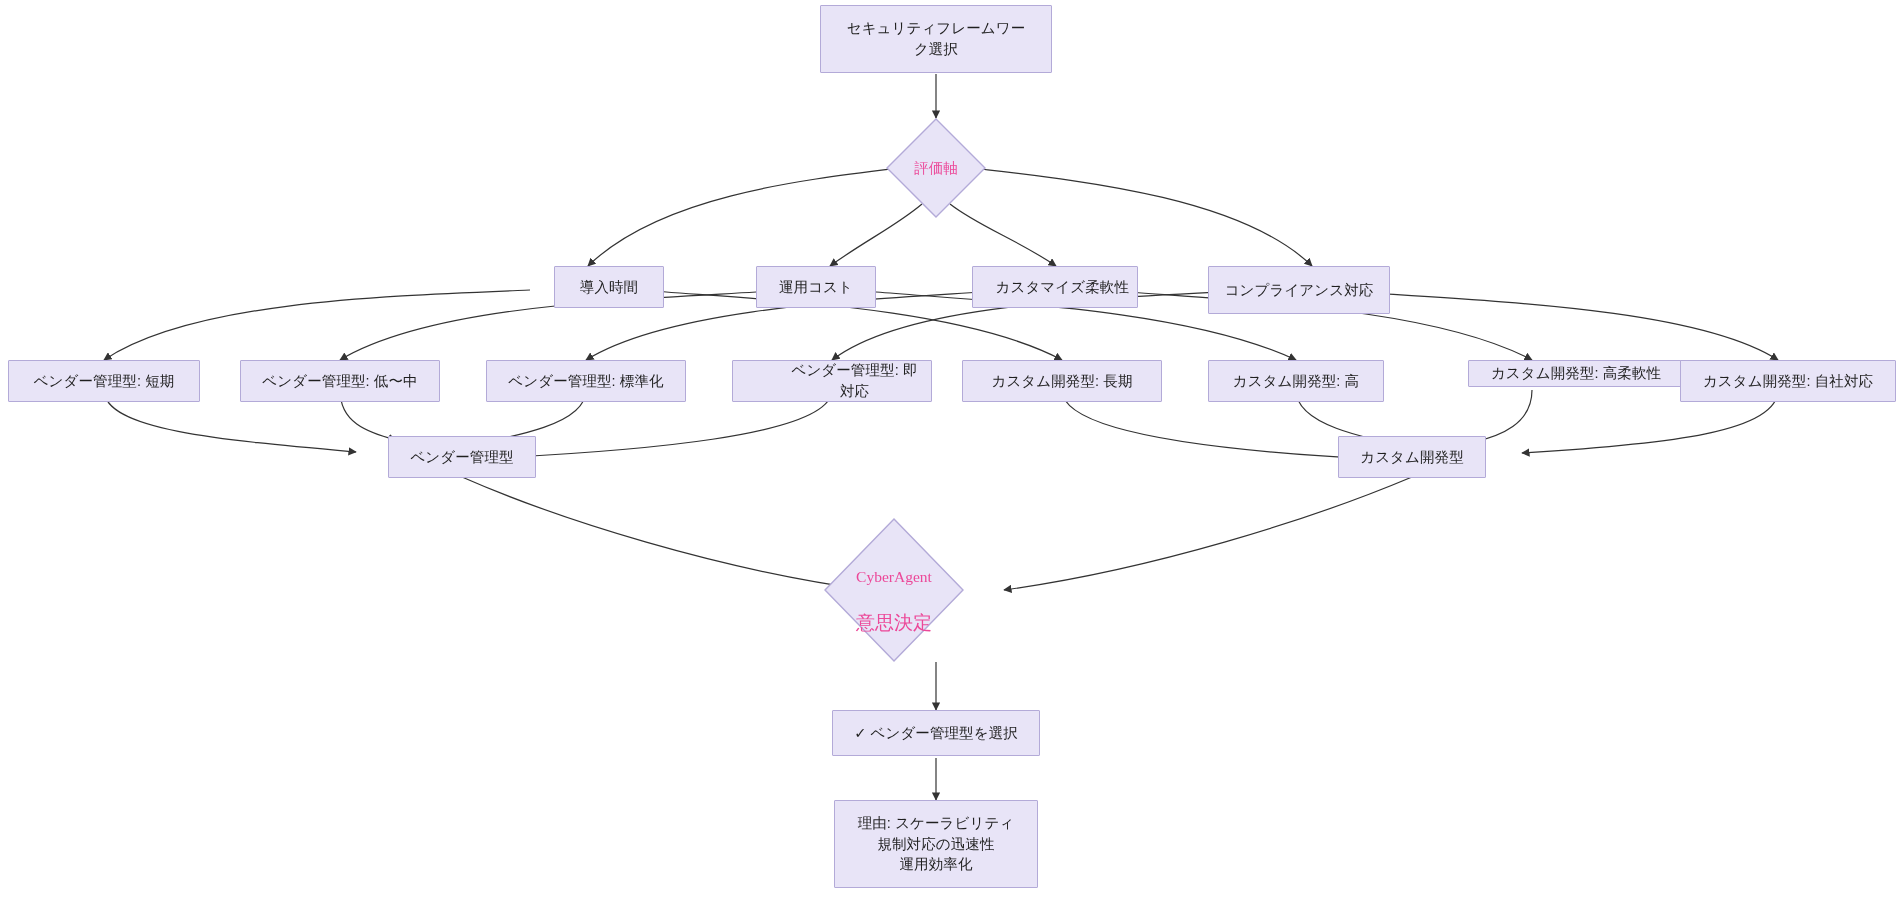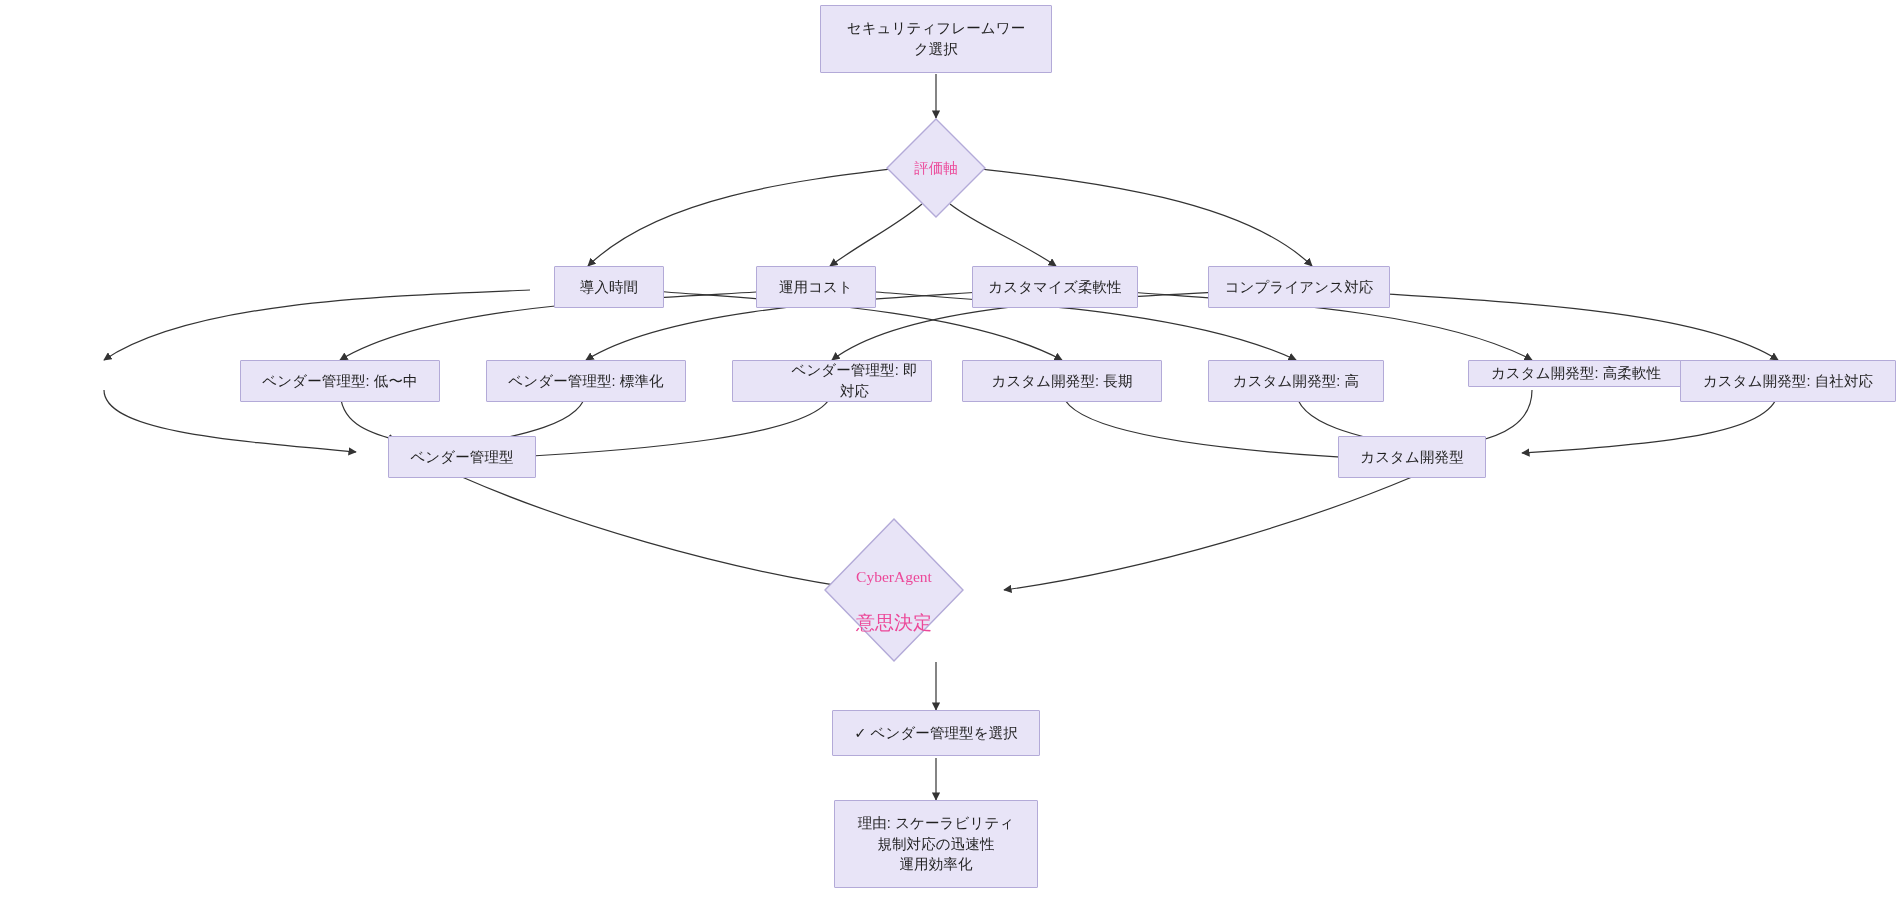--- a/index.html
+++ b/index.html
@@ -146,27 +146,30 @@
     </svg>
     <span class="dlabel">評価軸</span>
   </div>
 
   <div class="node" style="left:554px; top:266px; width:110px; height:42px;">
     <span class="node-inner">導入時間</span>
   </div>
   <div class="node" style="left:756px; top:266px; width:120px; height:42px;">
     <span class="node-inner">運用コスト</span>
   </div>
-  <div class="node" style="left:972px; top:266px; width:166px; height:42px;">
+  <div class="node" style="left:972px; top:266px; width:166px; height:42px;text-align:right;">
     <span class="node-inner">カスタマイズ柔軟性</span>
   </div>
-  <div class="node" style="left:1208px; top:266px; width:182px; height:42px;">
+  <div class="node" style="left:1208px; top:266px; width:182px; height:48px;">
     <span class="node-inner">コンプライアンス対応</span>
   </div>
 
+  <div class="node" style="left:8px; top:360px; width:192px; height:42px;">
+    <span class="node-inner">ベンダー管理型: 短期</span>
+  </div>
   <div class="node" style="left:486px; top:360px; width:200px; height:42px;">
     <span class="node-inner">ベンダー管理型: 標準化</span>
   </div>
   <div class="node" style="left:240px; top:360px; width:200px; height:42px;">
     <span class="node-inner">ベンダー管理型: 低〜中</span>
   </div>
   <div class="node" style="left:732px; top:360px; width:200px; height:42px;padding-left:45px;">
     <span class="node-inner">ベンダー管理型: 即対応</span>
   </div>
 

